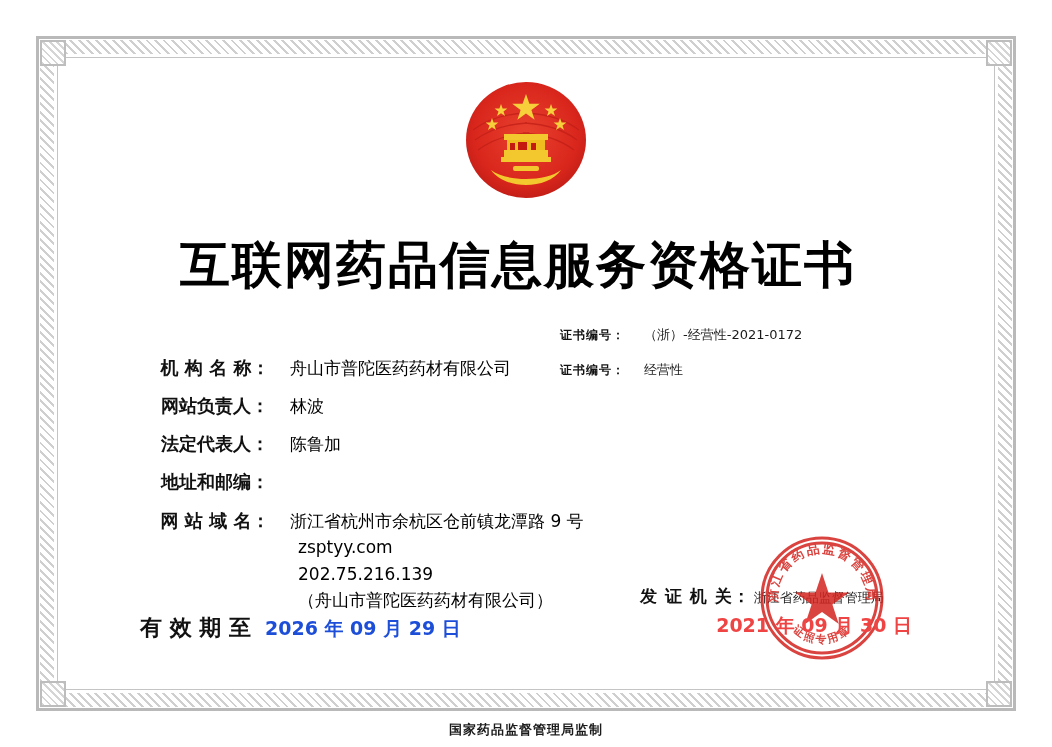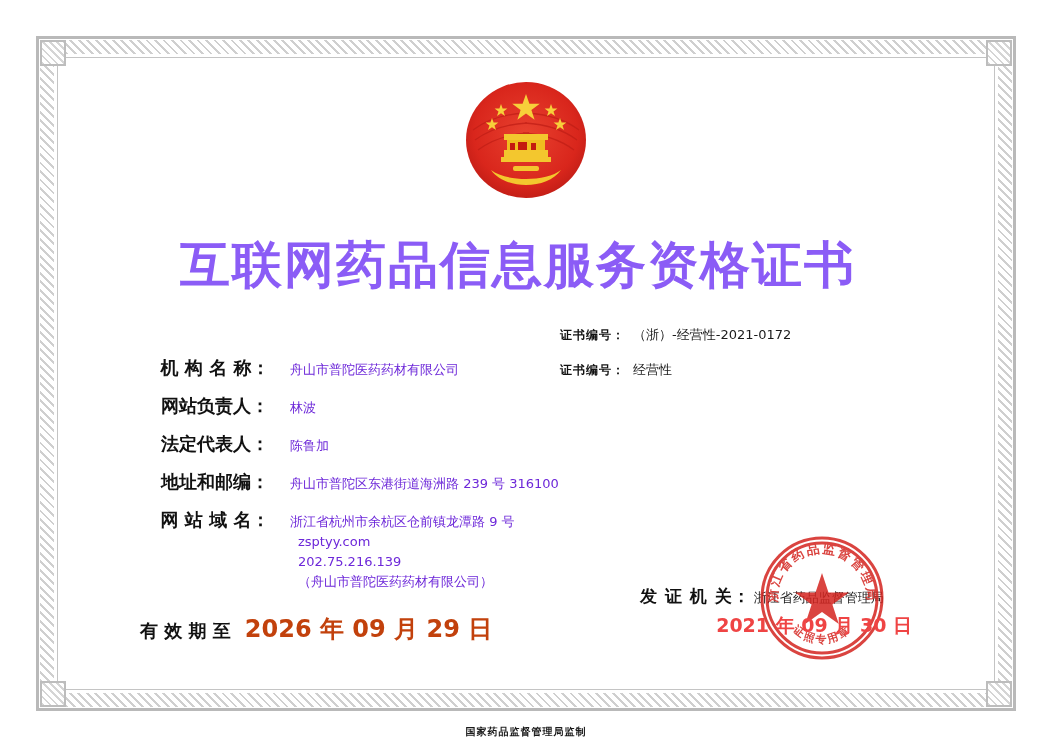--- a/index.html
+++ b/index.html
@@ -92,21 +92,21 @@
   .title {
     position: absolute;
     left: 0;
     right: 16px;
     top: 232px;
     text-align: center;
     font-family: "DejaVu Serif", "Liberation Serif", serif;
     font-size: 50px;
     font-weight: bold;
     letter-spacing: 2px;
-    color: #8b5cf6;
+    color: #000000;
     white-space: nowrap;
   }
 
   
   .meta-block {
     position: absolute;
     left: 560px;
     top: 326px;
     width: 400px;
   }
@@ -118,21 +118,21 @@
   .meta-label {
     font-size: 12px;
     font-weight: bold;
     letter-spacing: 1px;
     white-space: nowrap;
     color: #111;
   }
   .meta-value {
     font-size: 13px;
     color: #1a1a1a;
-    margin-left: 8px;
+    margin-left: 19px;
     white-space: nowrap;
   }
 
   
   .fields {
     position: absolute;
     left: 140px;
     top: 356px;
     width: 600px;
   }
@@ -144,22 +144,22 @@
   .field-label {
     font-size: 18px;
     font-weight: bold;
     color: #111;
     white-space: nowrap;
     width: 150px;
     display: inline-block;
     text-align: center;
   }
   .field-value {
-    font-size: 13px;
-    color: #6d28d9;
+    font-size: 17px;
+    color: #000000;
     white-space: nowrap;
   }
   .field-value.multiline {
     white-space: normal;
     line-height: 1.55;
   }
   .field-value .line {
     display: block;
   }
   .field-value .line.indent {
@@ -201,50 +201,50 @@
 
   
   .validity {
     position: absolute;
     left: 140px;
     top: 613px;
     display: flex;
     align-items: baseline;
   }
   .validity-label {
-    font-size: 18px;
+    font-size: 22px;
     font-weight: bold;
     color: #111;
     white-space: nowrap;
   }
   .validity-date {
-    font-size: 24px;
+    font-size: 19px;
     font-weight: bold;
     margin-left: 14px;
     white-space: nowrap;
-    color: #c2410c;
+    color: #1d4ed8;
   }
   .issue-date {
     position: absolute;
     right: 140px;
     top: 613px;
     font-size: 19px;
     font-weight: bold;
     white-space: nowrap;
     color: #ef4444;
   }
 
   
   .footer {
     position: absolute;
     left: 0;
     right: 0;
     bottom: 8px;
     text-align: center;
-    font-size: 10px;
+    font-size: 13px;
     font-weight: bold;
     color: #1a1a1a;
     letter-spacing: 1px;
   }
 </style>
 </head>
 <body>
 
 <div class="certificate">
 
@@ -328,21 +328,20 @@
       <span class="field-value">林波</span>
     </div>
 
     <div class="field-row">
       <span class="field-label">法定代表人：</span>
       <span class="field-value">陈鲁加</span>
     </div>
 
     <div class="field-row">
       <span class="field-label">地址和邮编：</span>
-      <span class="field-value">舟山市普陀区东港街道海洲路 239 号  316100</span>
     </div>
 
     <div class="field-row">
       <span class="field-label">网 站 域 名：</span>
       <span class="field-value multiline">
         <span class="line">浙江省杭州市余杭区仓前镇龙潭路 9 号</span>
         <span class="line indent">zsptyy.com</span>
         <span class="line indent">202.75.216.139</span>
         <span class="line indent">（舟山市普陀医药药材有限公司）</span>
       </span>

